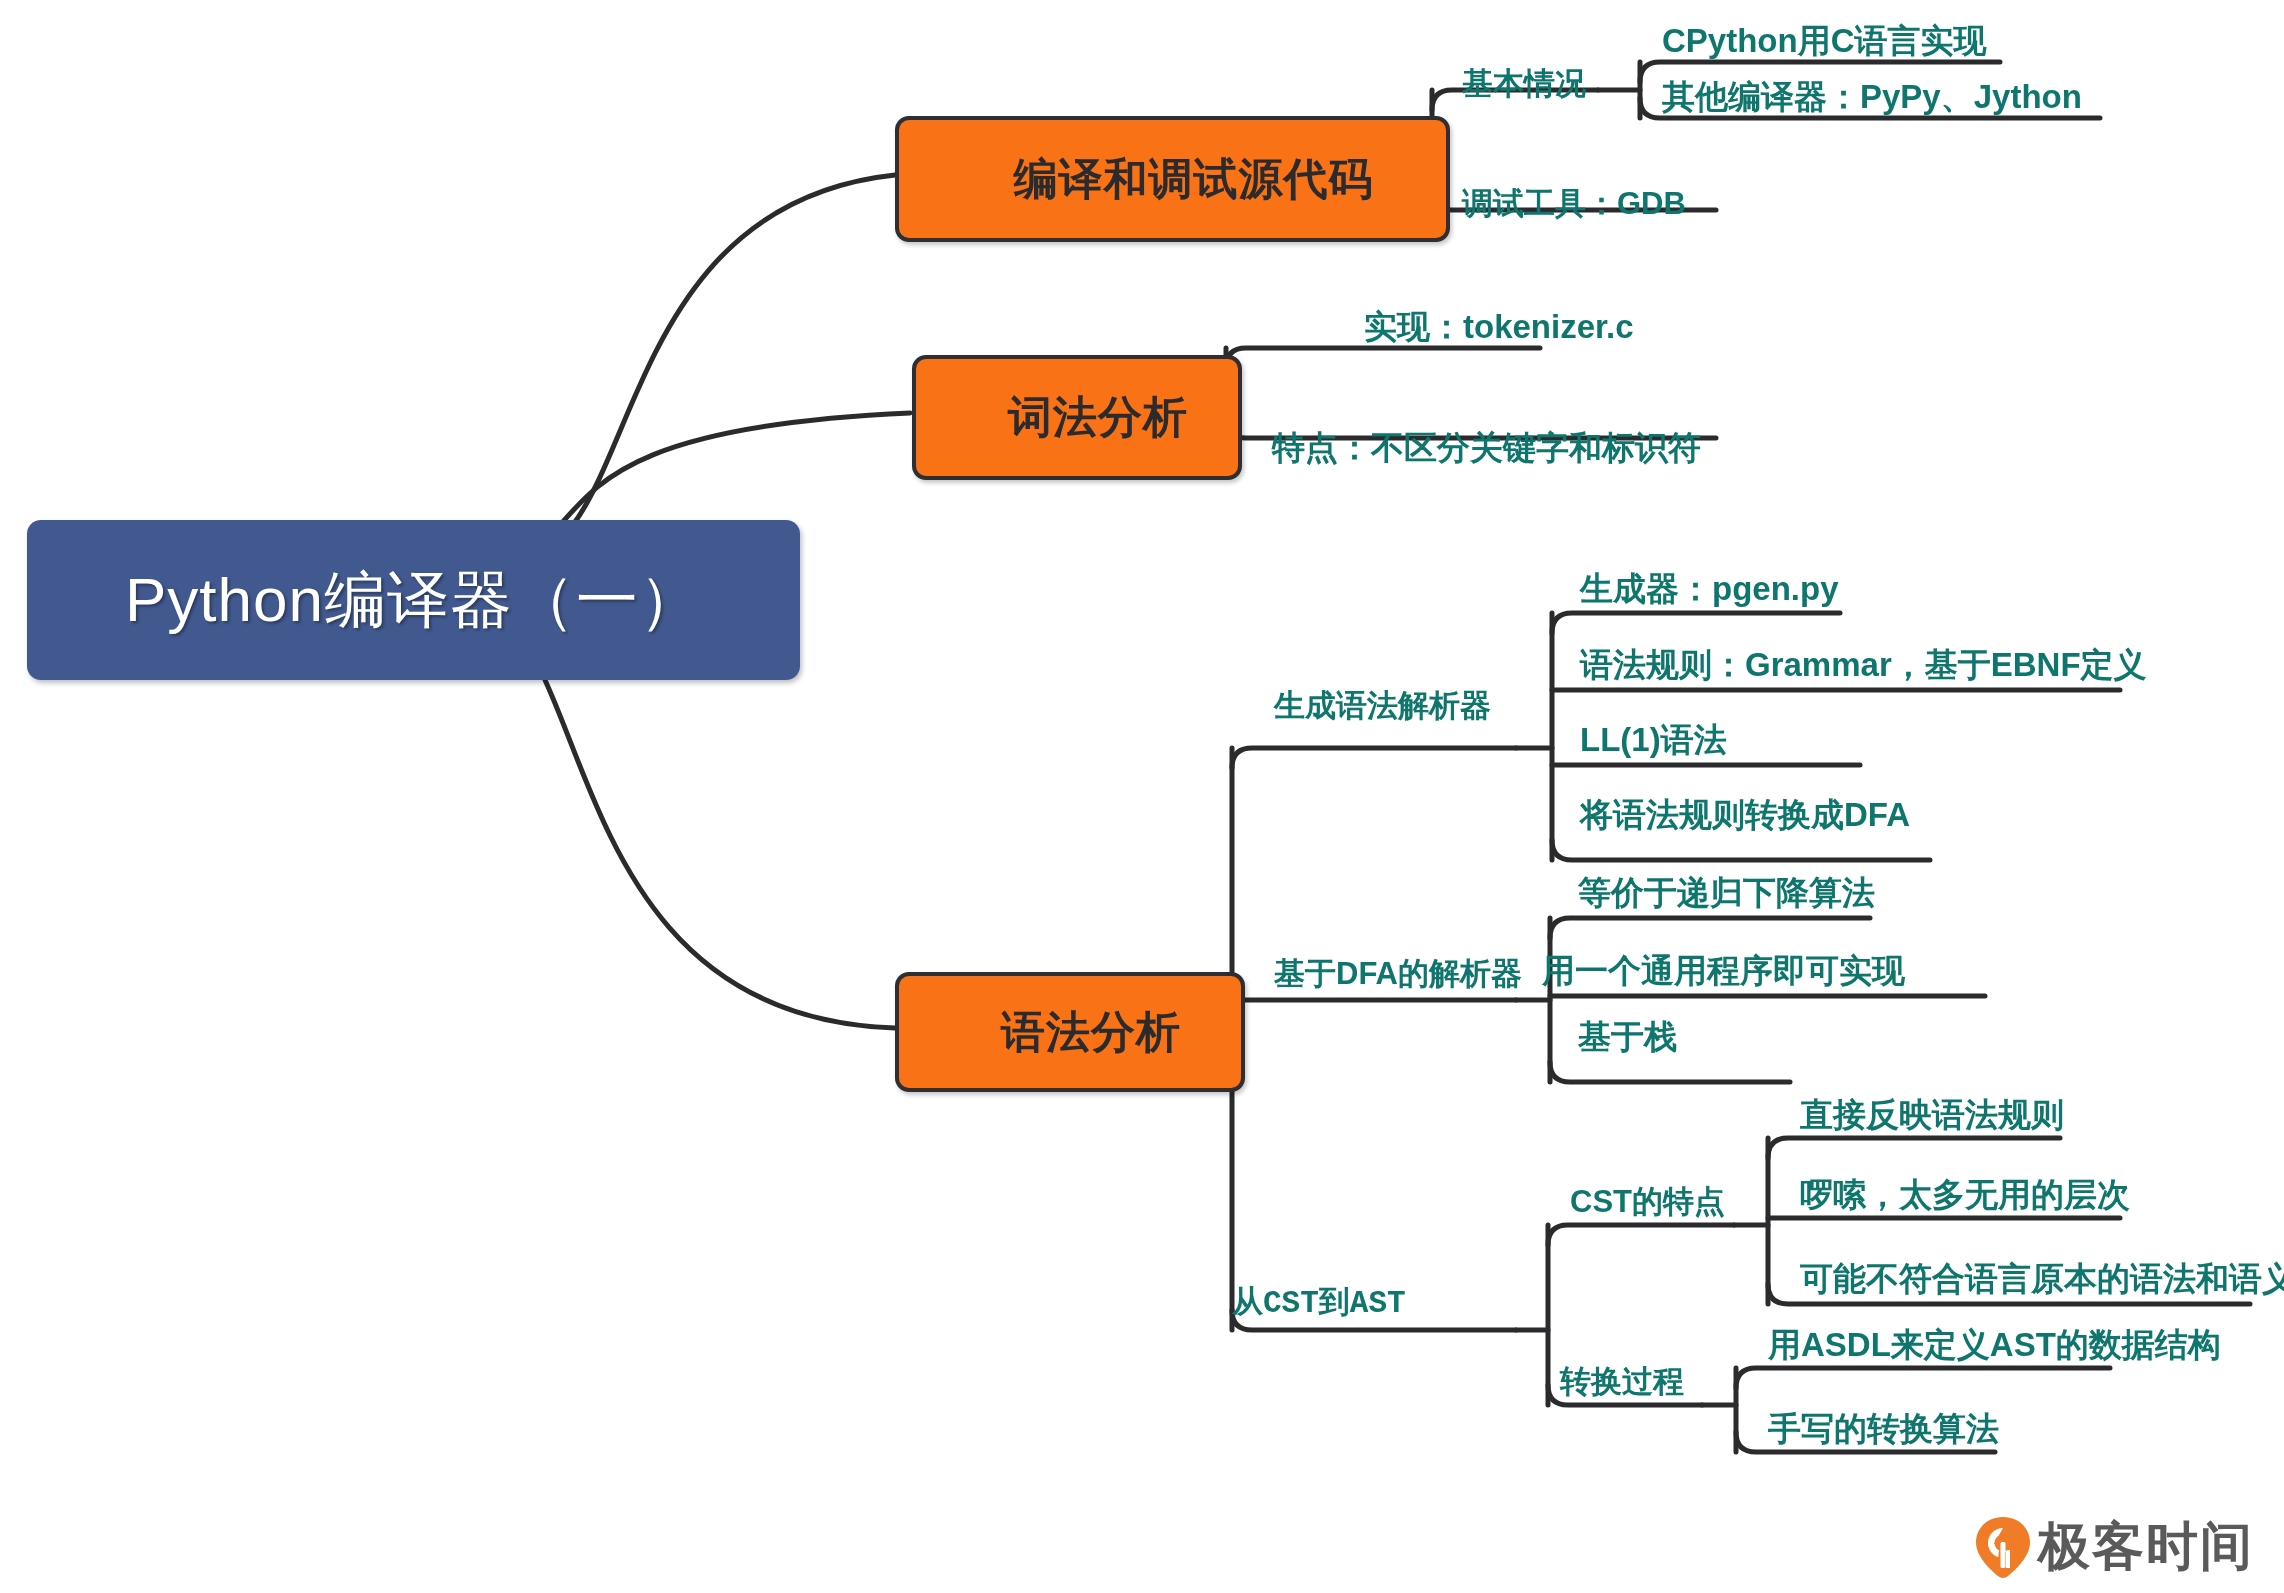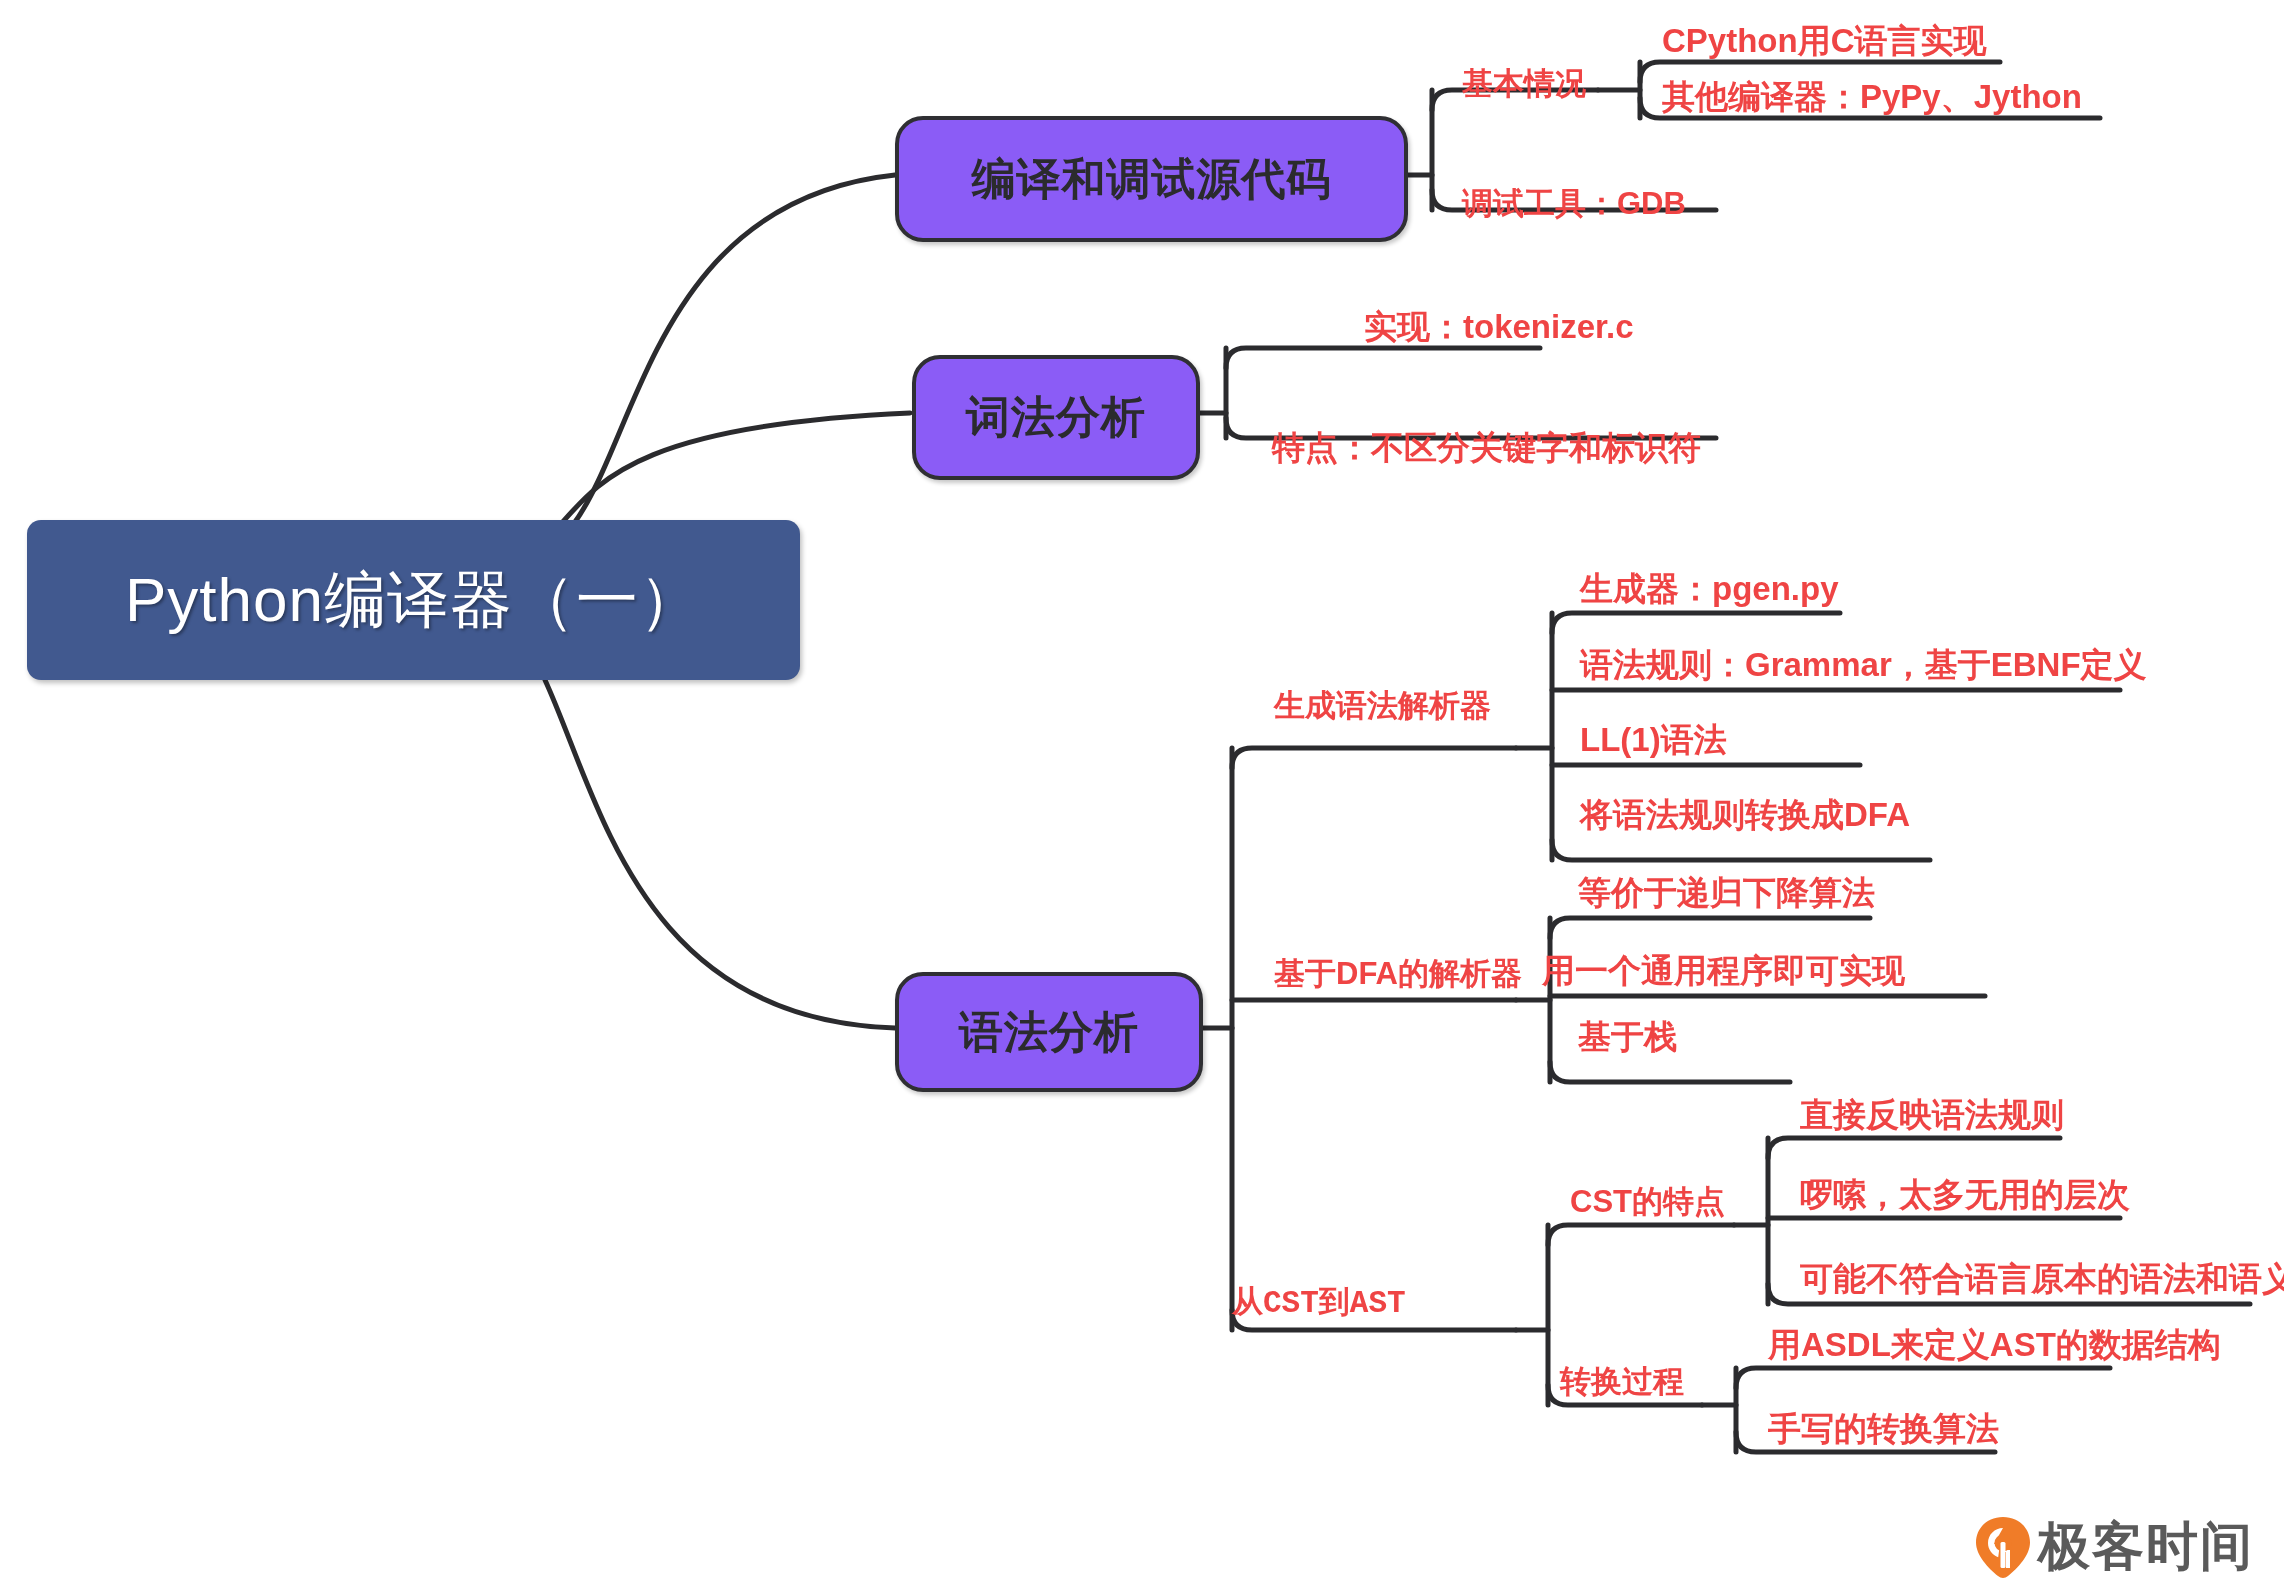--- a/index.html
+++ b/index.html
@@ -23,39 +23,40 @@
     font-size:62px;
     font-weight:normal;
     letter-spacing:1px;
     white-space:nowrap;
     text-shadow:2px 2px 3px rgba(0,0,0,.35);
   }
 
   
   .branch-node{
     position:absolute;
-    background:#8b5cf6;
+    background:#f97316;
     border:4px solid #2f2f33;
-    border-radius:28px;
+    border-radius:14px;
     display:flex;align-items:center;justify-content:center;
     box-shadow:2px 3px 4px rgba(0,0,0,.22);
+    padding-left:42px;
   }
   .branch-node .label{
     color:#2b2b2e;
     font-size:44px;
     font-weight:bold;
     white-space:nowrap;
     letter-spacing:1px;
   }
 
   
   .text-node{
     position:absolute;
     white-space:nowrap;
-    color:#ef4444;
+    color:#0f766e;
     line-height:1;
     text-align:center;
   }
   .text-node .label{display:inline-block;}
 
   .lvl2{font-size:31px;font-weight:bold;}
   .lvl3{font-size:33px;font-weight:bold;}
 
   
   .logo{

